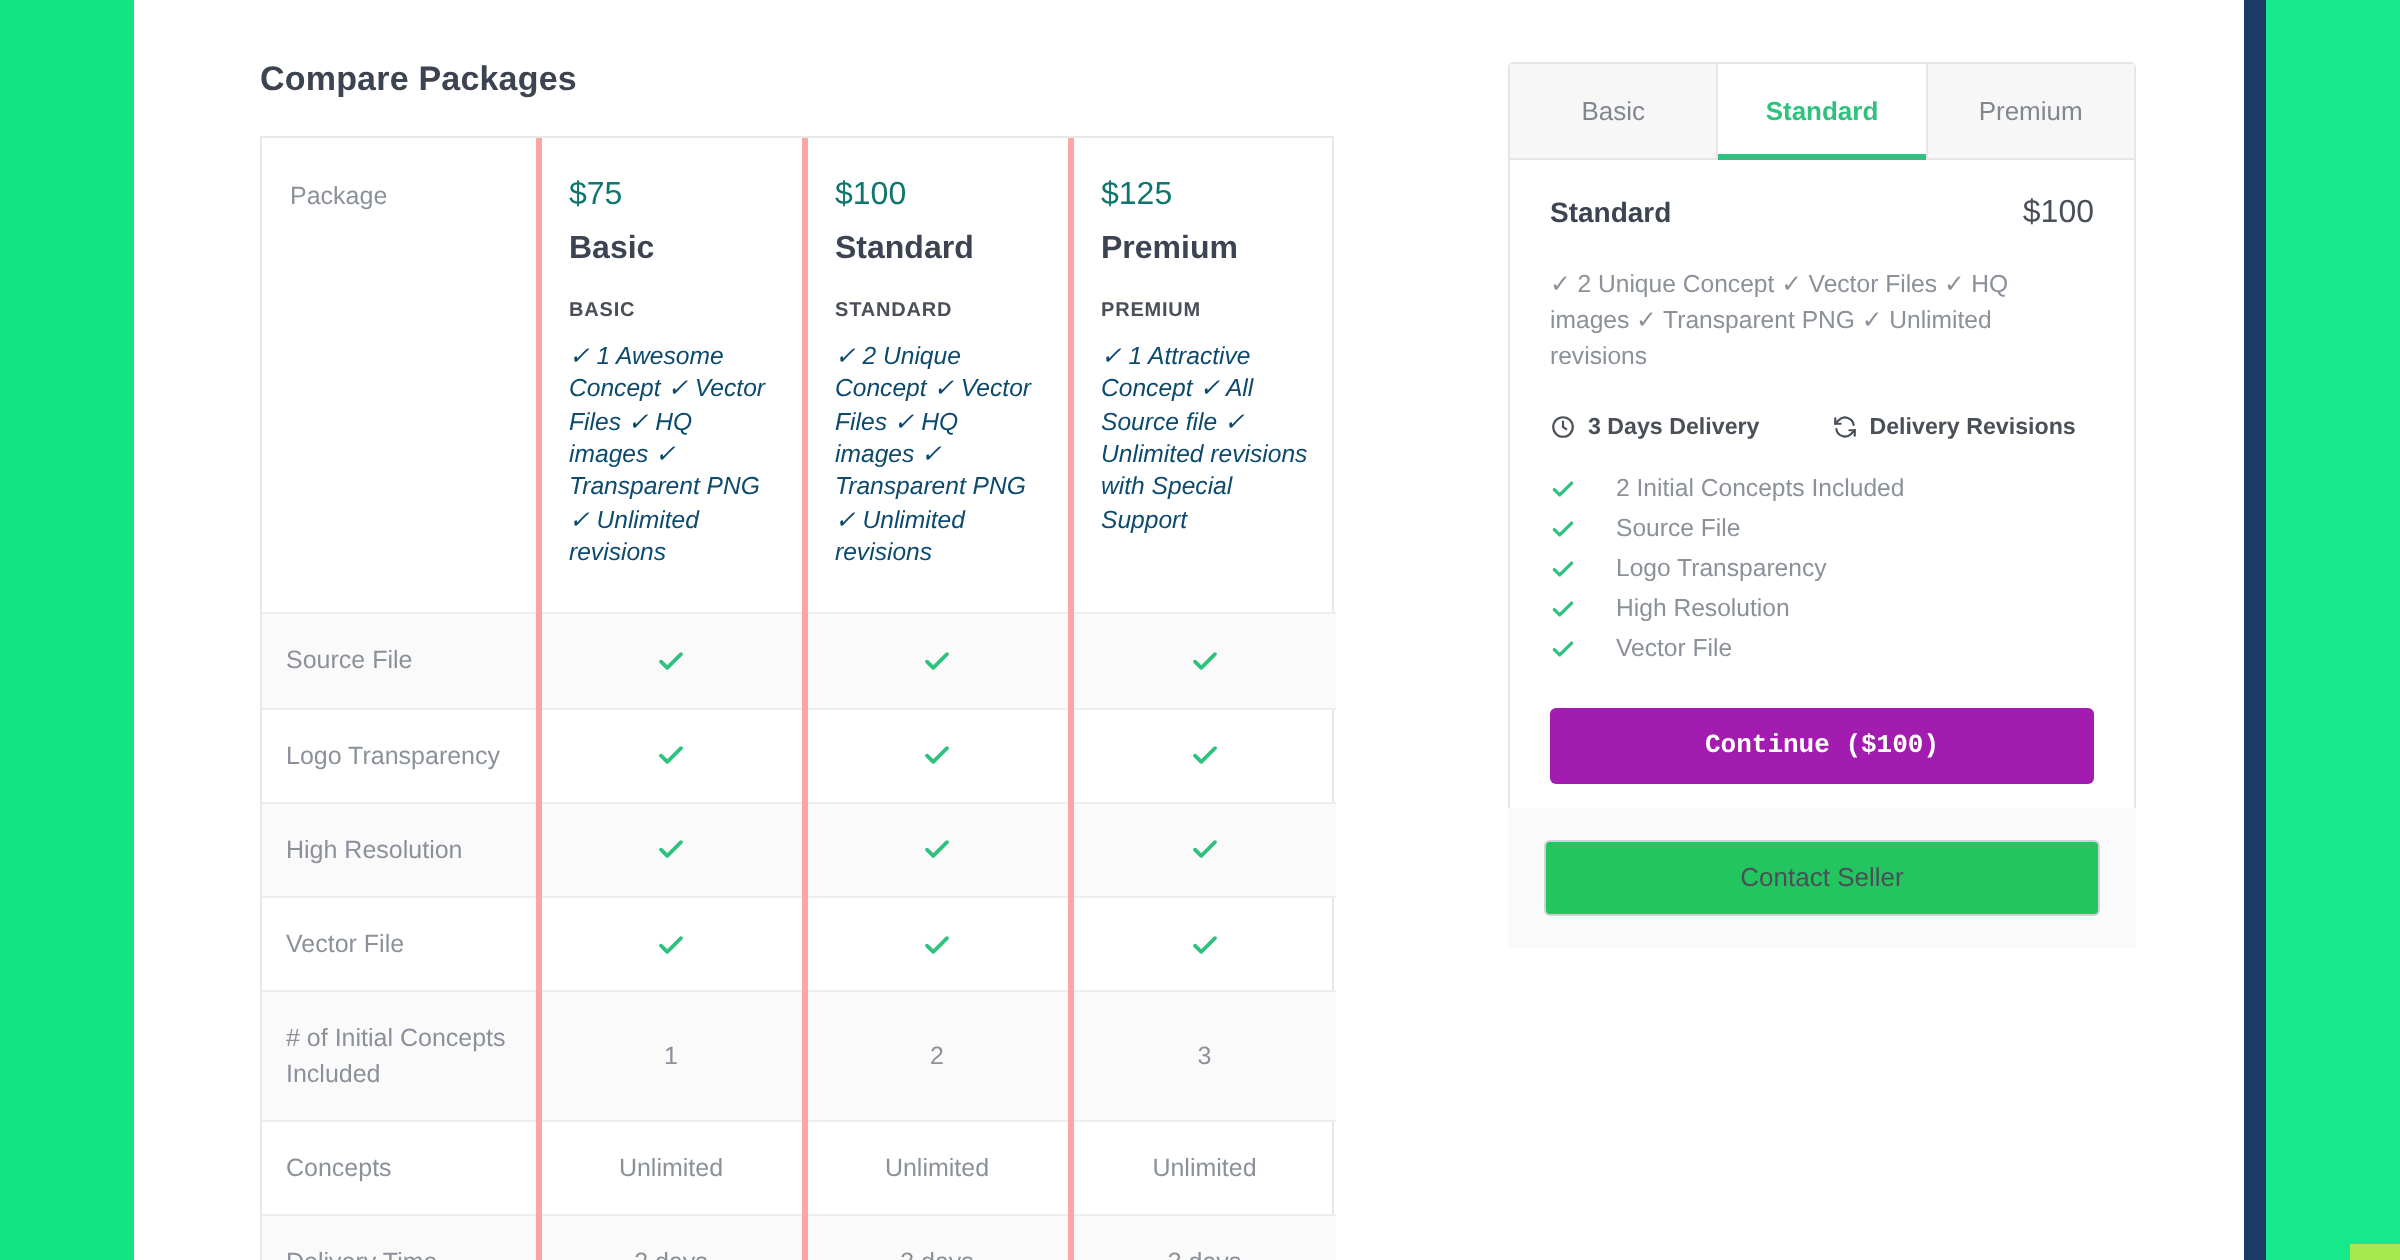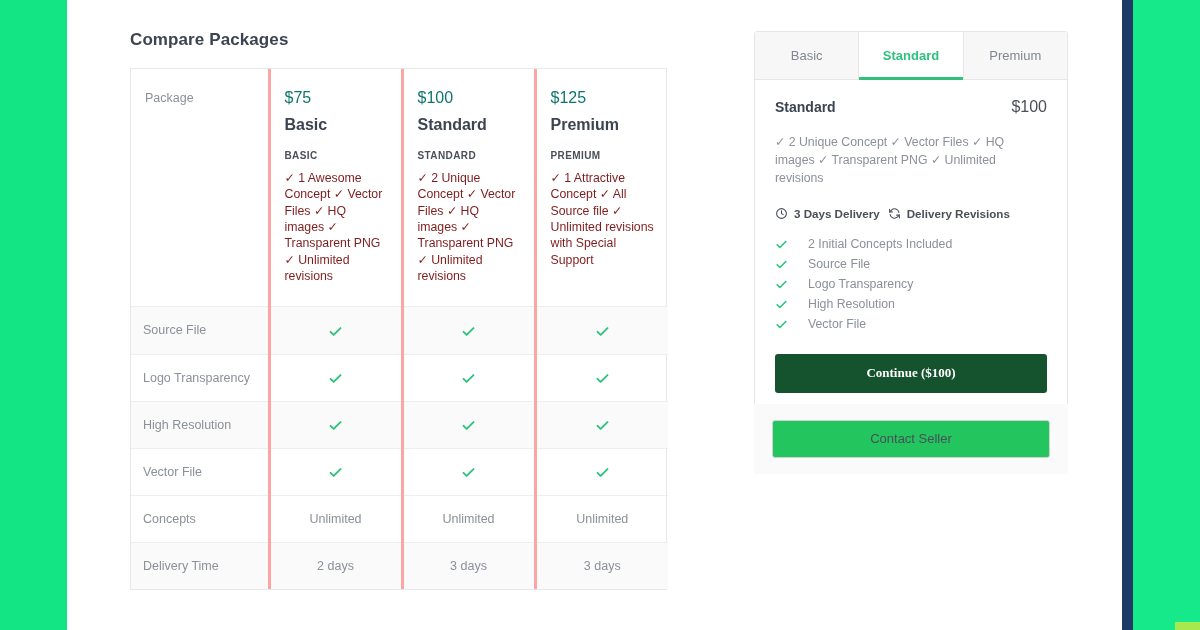--- a/index.html
+++ b/index.html
@@ -103,22 +103,23 @@
   }
   .pkg-tag {
     font-size: 10px;
     font-weight: bold;
     color: #4a4f58;
     letter-spacing: .4px;
     margin-bottom: 9px;
   }
   .pkg-desc {
     font-size: 12.3px;
-    color: #7f1d1d;
+    color: #0c4a6e;
     line-height: 1.33;
+    font-style: italic;
   }
 
   .val {
     text-align: center;
     font-size: 12.5px;
     color: #8b9099;
     padding: 14px 6px;
   }
   .check {
     text-align: center;
@@ -182,21 +183,21 @@
   .side-pkg-price { font-size: 16px; color: #4a4f58; }
   .side-desc {
     font-size: 12.3px;
     color: #8b9099;
     line-height: 1.45;
     margin-bottom: 20px;
   }
   .meta-row {
     display: flex;
     align-items: center;
-    gap: 8px;
+    gap: 36px;
     margin-bottom: 14px;
   }
   .meta-item {
     display: flex;
     align-items: center;
     gap: 6px;
     font-size: 11.6px;
     font-weight: bold;
     color: #4a4f58;
   }
@@ -210,28 +211,28 @@
     font-size: 12.3px;
     color: #8b9099;
     padding: 3px 0;
   }
   .feat .fchk { color: #2ec27e; display: flex; }
 
   .btn-continue {
     display: block;
     width: 100%;
     padding: 11px 0 12px 0;
-    background: #14532d;
+    background: #a21caf;
     color: #ffffff;
     font-size: 13px;
     font-weight: bold;
     border: none;
     border-radius: 3px;
     cursor: pointer;
-    font-family: Liberation Serif, serif;
+    font-family: Liberation Mono, monospace;
     margin-bottom: 11px;
   }
   .link-compare {
     display: block;
     text-align: center;
     font-size: 12.3px;
     color: #2ec27e;
     text-decoration: none;
     cursor: pointer;
   }
@@ -341,20 +342,26 @@
               <td class="check"><svg width="15" height="15" viewBox="0 0 24 24" fill="none" stroke="#2ec27e" stroke-width="3" stroke-linecap="round" stroke-linejoin="round">
                   <path d="M4 12.5l5 5L20 6.5"></path>
                 </svg></td>
               <td class="check"><svg width="15" height="15" viewBox="0 0 24 24" fill="none" stroke="#2ec27e" stroke-width="3" stroke-linecap="round" stroke-linejoin="round">
                   <path d="M4 12.5l5 5L20 6.5"></path>
                 </svg></td>
               <td class="check"><svg width="15" height="15" viewBox="0 0 24 24" fill="none" stroke="#2ec27e" stroke-width="3" stroke-linecap="round" stroke-linejoin="round">
                   <path d="M4 12.5l5 5L20 6.5"></path>
                 </svg></td>
             </tr>
+            <tr class="shade">
+              <td class="lbl"># of Initial Concepts Included</td>
+              <td class="val">1</td>
+              <td class="val">2</td>
+              <td class="val">3</td>
+            </tr>
             <tr>
               <td class="lbl">Concepts</td>
               <td class="val">Unlimited</td>
               <td class="val">Unlimited</td>
               <td class="val">Unlimited</td>
             </tr>
             <tr class="shade">
               <td class="lbl">Delivery Time</td>
               <td class="val">2 days</td>
               <td class="val">3 days</td>

